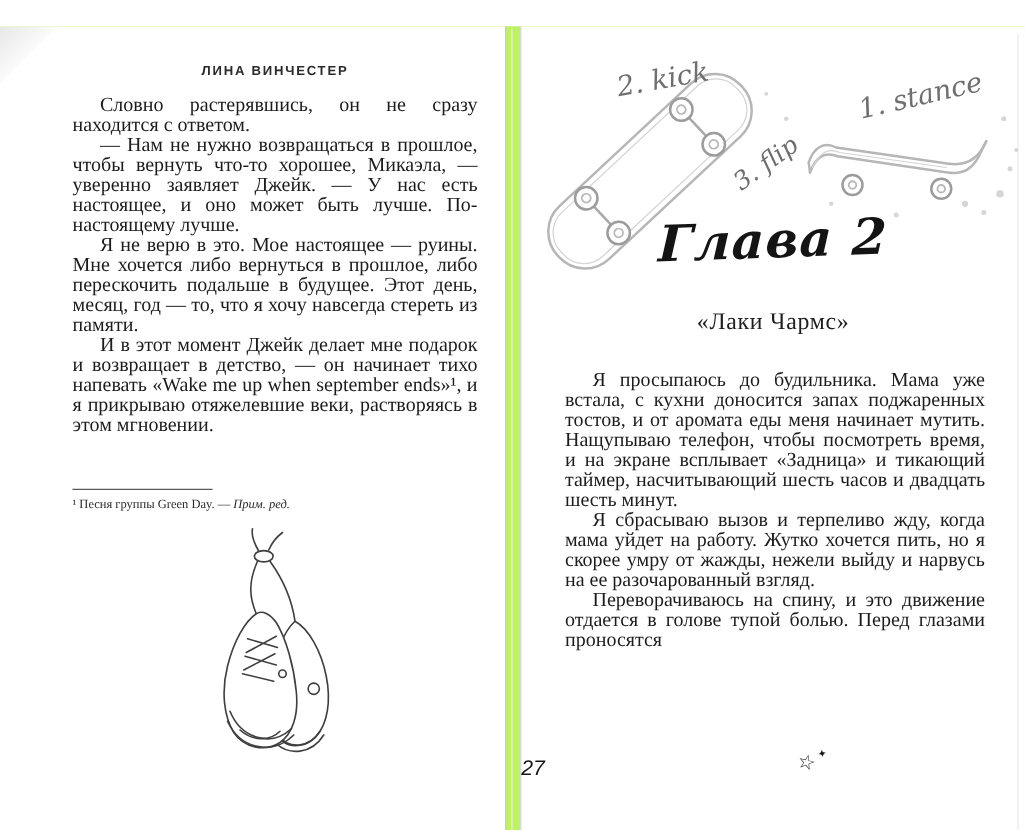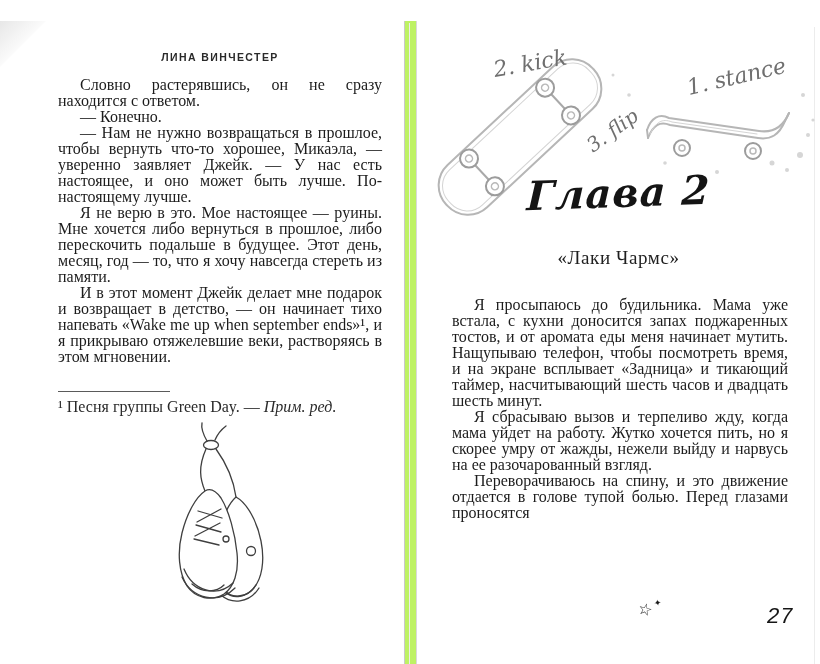--- a/index.html
+++ b/index.html
@@ -25,34 +25,34 @@
   .running-header{position:absolute;left:58px;top:30px;width:324px;text-align:center;
       font-family:"Liberation Sans", sans-serif;font-weight:bold;font-size:10.5px;
       letter-spacing:1.4px;color:#2a2a2a;}
 
   .body-col{position:absolute;font-size:16px;line-height:16px;text-align:justify;color:#1c1c1c;}
   .body-col p{margin:0;text-indent:22px;}
   .left-body{left:58px;top:56px;width:324px;}
   .right-body{left:452px;top:276px;width:336px;}
 
   .footnote-rule{position:absolute;left:58px;top:370px;width:112px;height:1px;background:#5a5a5a;}
-  .footnote{position:absolute;left:58px;top:377px;width:324px;font-size:16px;color:#2a2a2a;}
+  .footnote{position:absolute;left:58px;top:377px;width:324px;font-size:10px;color:#2a2a2a;}
   .it{font-style:italic;}
 
   .skate-svg{position:absolute;left:417px;top:14px;width:403px;height:200px;}
   .sneaker-svg{position:absolute;left:135px;top:400px;width:165px;height:210px;}
 
   .chapter-title{position:absolute;left:417px;top:148px;width:403px;text-align:center;
       font-family:"DejaVu Serif", serif;font-style:italic;font-weight:bold;font-size:40px;
       letter-spacing:1px;color:#141414;transform:rotate(-2deg) skewX(-4deg);}
   .chapter-subtitle{position:absolute;left:417px;top:226px;width:403px;text-align:center;
       font-size:19px;letter-spacing:0.6px;color:#1f1f1f;}
 
-  .page-number{position:absolute;left:417px;top:584px;width:376px;text-align:right;
-      font-family:Liberation Mono, monospace;font-style:italic;font-size:22px;color:#161616;}
+  .page-number{position:absolute;left:417px;top:584px;width:376px;text-align:left;
+      font-family:Liberation Sans, sans-serif;font-style:italic;font-size:17px;color:#161616;}
   .stars{position:absolute;left:638px;top:577px;color:#1b1b1b;}
   .star-b{display:inline-block;font-size:16px;transform:rotate(14deg);}
   .star-s{display:inline-block;font-size:9px;vertical-align:9px;margin-left:2px;transform:rotate(-10deg);}
 </style>
 </head>
 <body>
 
 <div class="stage">
 
   <div class="page page-left"></div>
@@ -65,21 +65,20 @@
   <div class="edge-bl"></div>
   <div class="edge-bl2"></div>
   <div class="edge-br"></div>
   <div class="edge-br2"></div>
   <div class="edge-r"></div>
 
   <div class="running-header">ЛИНА ВИНЧЕСТЕР</div>
 
   <div class="body-col left-body">
     <p>Словно растерявшись, он не сразу находится с ответом.</p>
-    <p>— Конечно.</p>
     <p>— Нам не нужно возвращаться в прошлое, чтобы вернуть что-то хорошее, Микаэла, — уверенно заявляет Джейк. — У нас есть настоящее, и оно может быть лучше. По-настоящему лучше.</p>
     <p>Я не верю в это. Мое настоящее — руины. Мне хочется либо вернуться в прошлое, либо перескочить подальше в будущее. Этот день, месяц, год — то, что я хочу навсегда стереть из памяти.</p>
     <p>И в этот момент Джейк делает мне подарок и возвращает в детство, — он начинает тихо напевать «Wake me up when september ends»¹, и я прикрываю отяжелевшие веки, растворяясь в этом мгновении.</p>
   </div>
 
   <div class="footnote-rule"></div>
   <div class="footnote">
     <span>¹ Песня группы Green Day. — </span><span class="it">Прим. ред.</span>
   </div>
 

